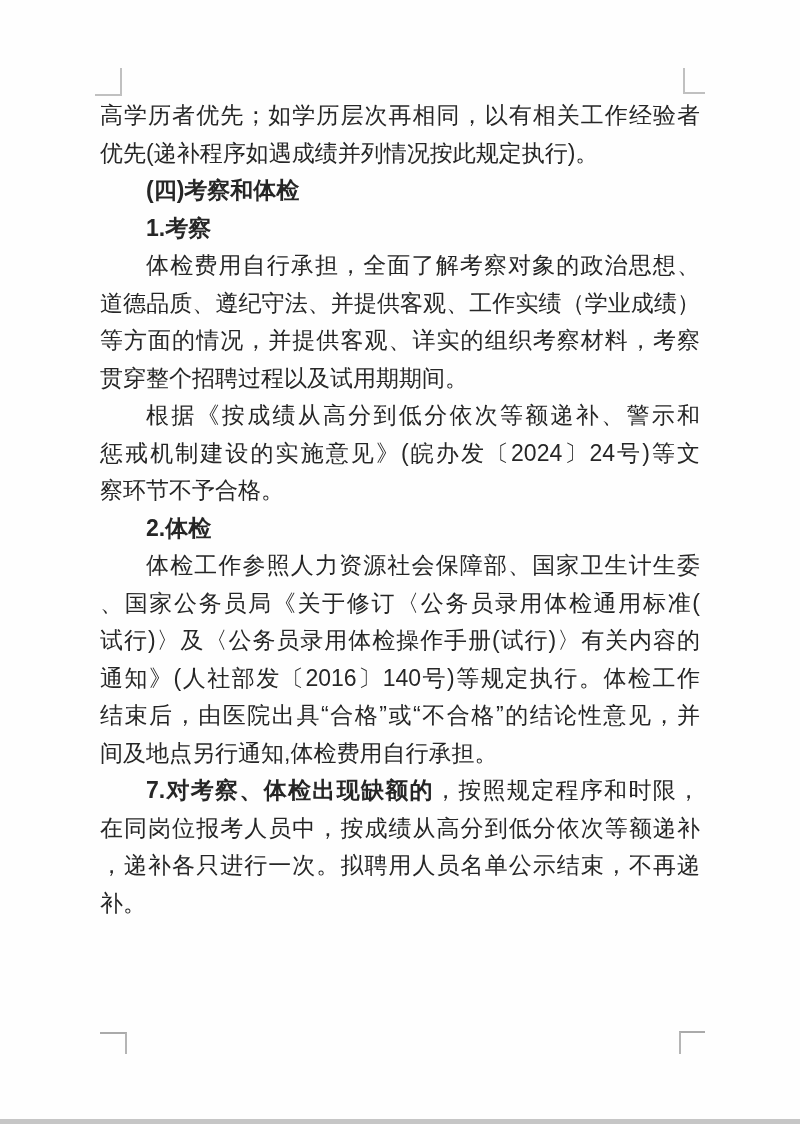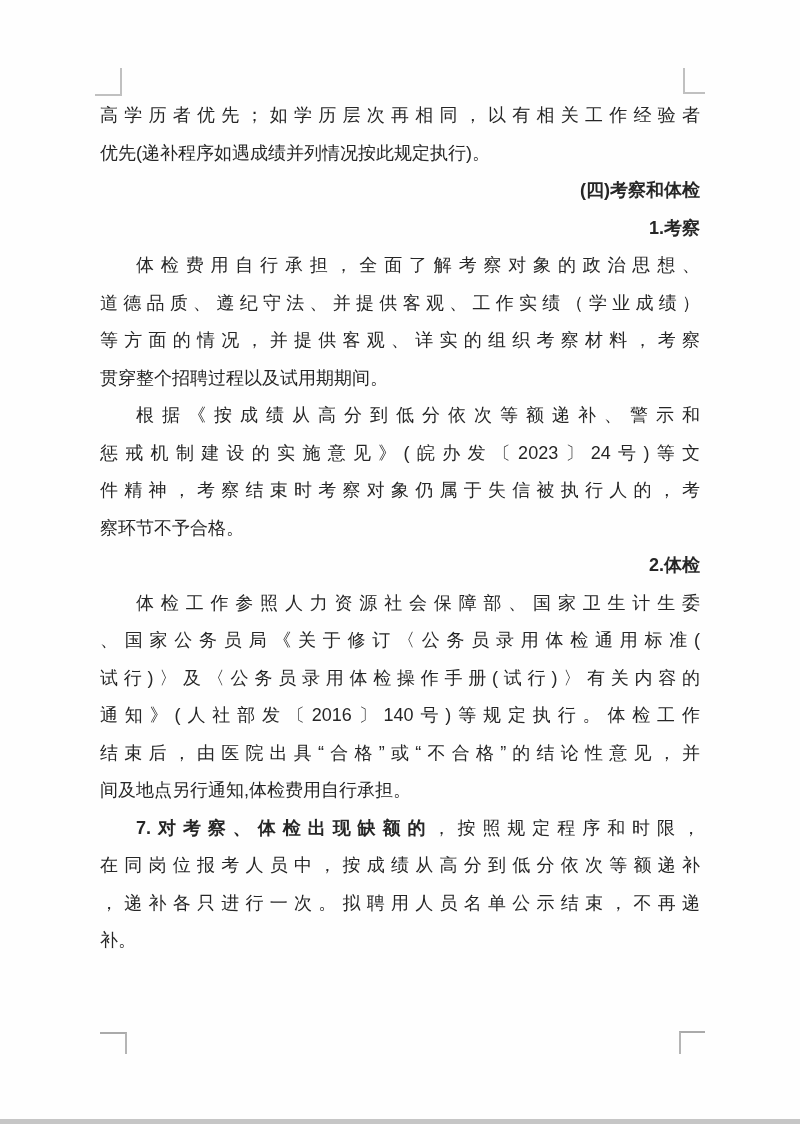--- a/index.html
+++ b/index.html
@@ -22,32 +22,32 @@
              border-top: 2px solid #aaaaaa;   border-right: 2px solid #b5b5b5; }
   .mark.br { left: 679px; top: 1031px; width: 26px; height: 23px;
              border-top: 2px solid #aaaaaa;   border-left: 2px solid #b5b5b5; }
 
   .text {
     position: absolute;
     left: 100px; top: 97px; width: 600px;
     color: #262626;
   }
   .ln {
-    font-size: 18px;
+    font-size: 23px;
     line-height: 37.5px;
     height: 37.5px;
     text-align: left;
   }
   .just {
     text-align: justify;
     text-align-last: justify;
     text-justify: inter-ideograph;
   }
   .ind { text-indent: 2em; }
-  .b, .bold { font-weight: bold; text-align: right; }
+  .b, .bold { font-weight: bold; }
 
   
   .strip { position: absolute; left: 0; bottom: 0; width: 100%; height: 5px; background: #c6c6c6; }
 </style>
 </head>
 <body>
 
 <div class="page">
 
   <div class="mark tl"></div>
@@ -58,22 +58,21 @@
   <div class="text">
     <div class="ln just">高学历者优先；如学历层次再相同，以有相关工作经验者</div>
     <div class="ln">优先(递补程序如遇成绩并列情况按此规定执行)。</div>
     <div class="ln ind bold">(四)考察和体检</div>
     <div class="ln ind bold">1.考察</div>
     <div class="ln ind just">体检费用自行承担，全面了解考察对象的政治思想、</div>
     <div class="ln just">道德品质、遵纪守法、并提供客观、工作实绩（学业成绩）</div>
     <div class="ln just">等方面的情况，并提供客观、详实的组织考察材料，考察</div>
     <div class="ln">贯穿整个招聘过程以及试用期期间。</div>
     <div class="ln ind just">根据《按成绩从高分到低分依次等额递补、警示和</div>
-    <div class="ln just">惩戒机制建设的实施意见》(皖办发〔2023〕24号)等文</div>
-    <div class="ln just">件精神，考察结束时考察对象仍属于失信被执行人的，考</div>
+    <div class="ln just">惩戒机制建设的实施意见》(皖办发〔2024〕24号)等文</div>
     <div class="ln">察环节不予合格。</div>
     <div class="ln ind bold">2.体检</div>
     <div class="ln ind just">体检工作参照人力资源社会保障部、国家卫生计生委</div>
     <div class="ln just">、国家公务员局《关于修订〈公务员录用体检通用标准(</div>
     <div class="ln just">试行)〉及〈公务员录用体检操作手册(试行)〉有关内容的</div>
     <div class="ln just">通知》(人社部发〔2016〕140号)等规定执行。体检工作</div>
     <div class="ln just">结束后，由医院出具“合格”或“不合格”的结论性意见，并</div>
     <div class="ln">间及地点另行通知,体检费用自行承担。</div>
     <div class="ln ind just">
       <span class="b">7.对考察、体检出现缺额的</span><span>，按照规定程序和时限，</span>

